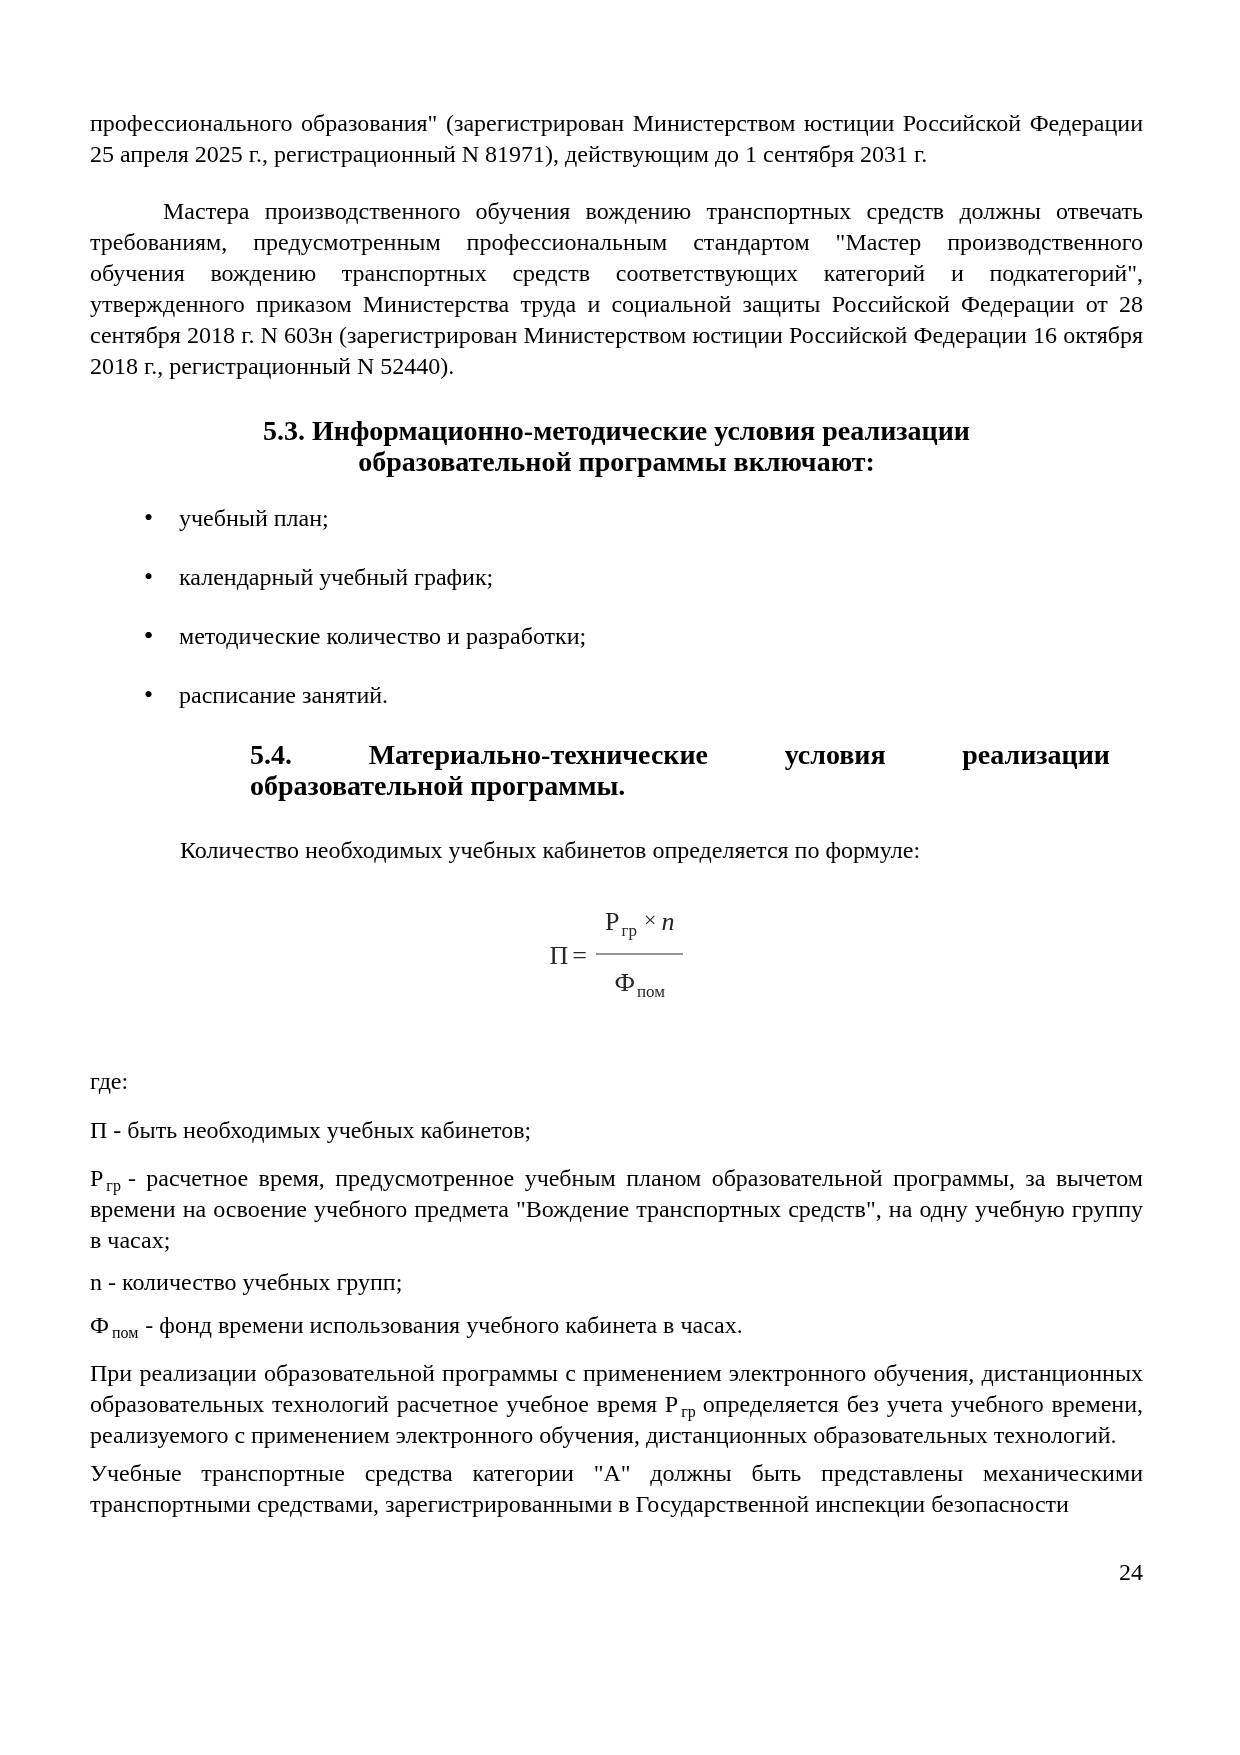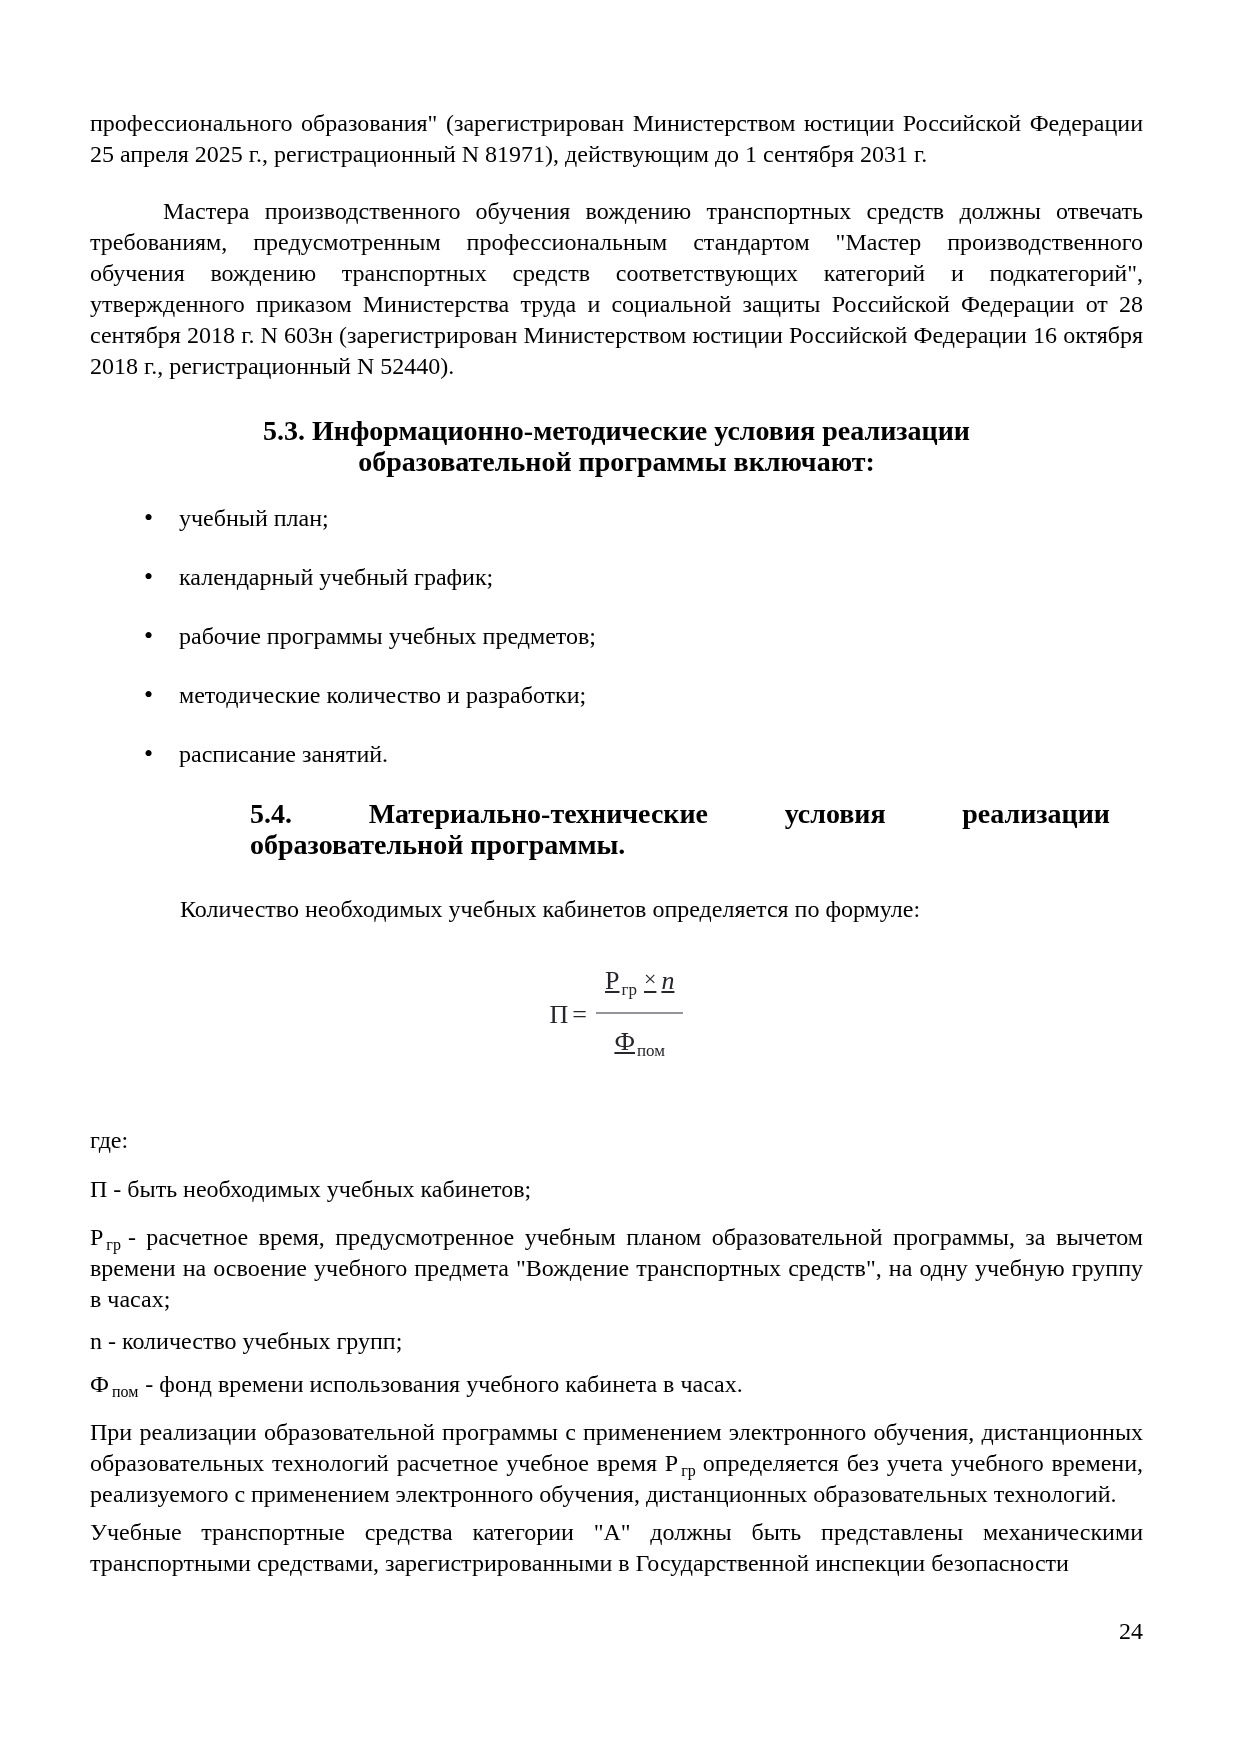--- a/index.html
+++ b/index.html
@@ -76,21 +76,20 @@
   }
   .f-lhs, .f-eq {
     display: inline-block;
     vertical-align: middle;
   }
   .f-eq { margin: 0 9px 0 4px; }
   .frac {
     display: inline-block;
     vertical-align: middle;
     text-align: center;
-    text-decoration: underline;
   }
   .frac .num {
     display: block;
     padding: 0 9px 7px 9px;
     border-bottom: 2px solid #94949c;
   }
   .frac .den {
     display: block;
     padding-top: 12px;
   }
@@ -134,21 +133,21 @@
 
   <p class="justify">профессионального образования" (зарегистрирован Министерством юстиции Российской Федерации 25 апреля 2025 г., регистрационный N 81971), действующим до 1 сентября 2031 г.</p>
 
   <p class="justify indent para-masters">Мастера производственного обучения вождению транспортных средств должны отвечать требованиям, предусмотренным профессиональным стандартом "Мастер производственного обучения вождению транспортных средств соответствующих категорий и подкатегорий", утвержденного приказом Министерства труда и социальной защиты Российской Федерации от 28 сентября 2018 г. N 603н (зарегистрирован Министерством юстиции Российской Федерации 16 октября 2018 г., регистрационный N 52440).</p>
 
   <h2 class="heading heading-53">5.3. Информационно-методические условия реализации образовательной программы включают:</h2>
 
   <ul class="bullet-list">
     <li><span class="blt">•</span><span>учебный план;</span></li>
     <li><span class="blt">•</span><span>календарный учебный график;</span></li>
-    <li><span class="blt">•</span><span>рабочие программы учебных предметов;</span></li>
+    <li><span class="blt">•</span></li>
     <li><span class="blt">•</span><span>методические количество и разработки;</span></li>
     <li><span class="blt">•</span><span>расписание занятий.</span></li>
   </ul>
 
   <h2 class="heading heading-54">5.4. Материально-технические условия реализации образовательной программы.</h2>
 
   <p class="justify indent2 para-formula-intro">Количество необходимых учебных кабинетов определяется по формуле:</p>
 
   <div class="formula-wrap">
     <span class="formula">

